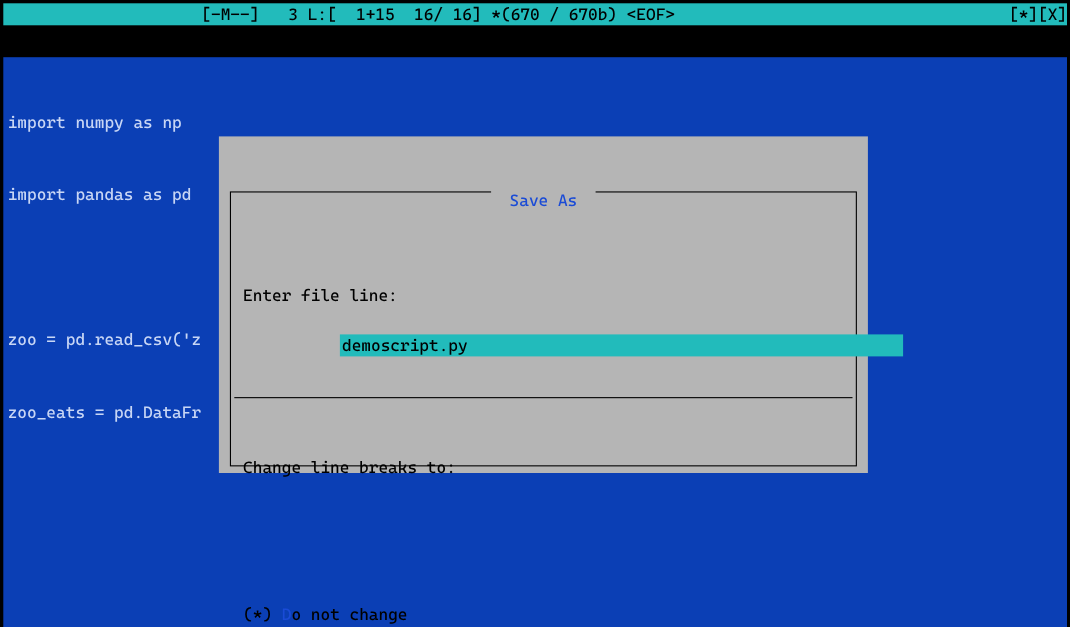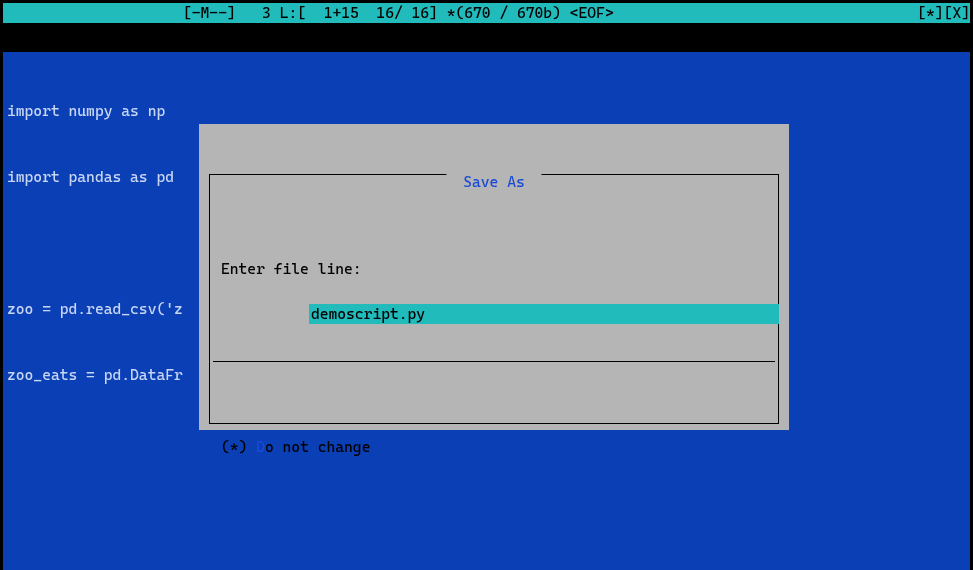--- a/index.html
+++ b/index.html
@@ -67,31 +67,31 @@
       color: #1a4bd6;
       padding: 0 8px;
       font-weight: normal;
     }
     .dialog-body { position: relative; padding: 14px 8px 0 8px; }
     .dialog-row { line-height: 22px; }
     .filename-input {
       display: inline-block;
       background: #22bbbb;
       color: #000;
-      width: 470px;
+      width: 512px;
       height: 20px;
       line-height: 20px;
       margin-top: 2px;
       padding-left: 2px;
     }
     .divider {
       border-top: 1px solid #000;
       margin: 14px -8px 8px -8px;
     }
-    .radio-row { line-height: 22px; }
+    .radio-row { line-height: 22px; margin-top: 46px; }
     .radio-mark { }
     .hotkey { color: #1a4bd6; }
   </style>
 </head>
 <body>
 
 <div class="outer">
   <div class="titlebar">
     <span class="left">[-M--]   3 L:[  1+15  16/ 16] *(670 / 670b) &lt;EOF&gt;</span>
     <span class="spacer"></span>
@@ -116,20 +116,21 @@
 
     <div class="dialog-shadow">
       <div class="dialog">
         <div class="dialog-frame">
           <span class="dialog-title"> Save As </span>
         </div>
         <div class="dialog-body">
           <div class="dialog-row">Enter file line:</div>
           <div class="filename-input">demoscript.py</div>
           <div class="divider"></div>
+          <div class="dialog-row">Change line breaks to:</div>
 
           <div class="radio-row"><span class="radio-mark">(*)</span> <span class="hotkey">D</span><span>o not change</span></div>
           
           
 
           
           
         </div>
       </div>
     </div>

